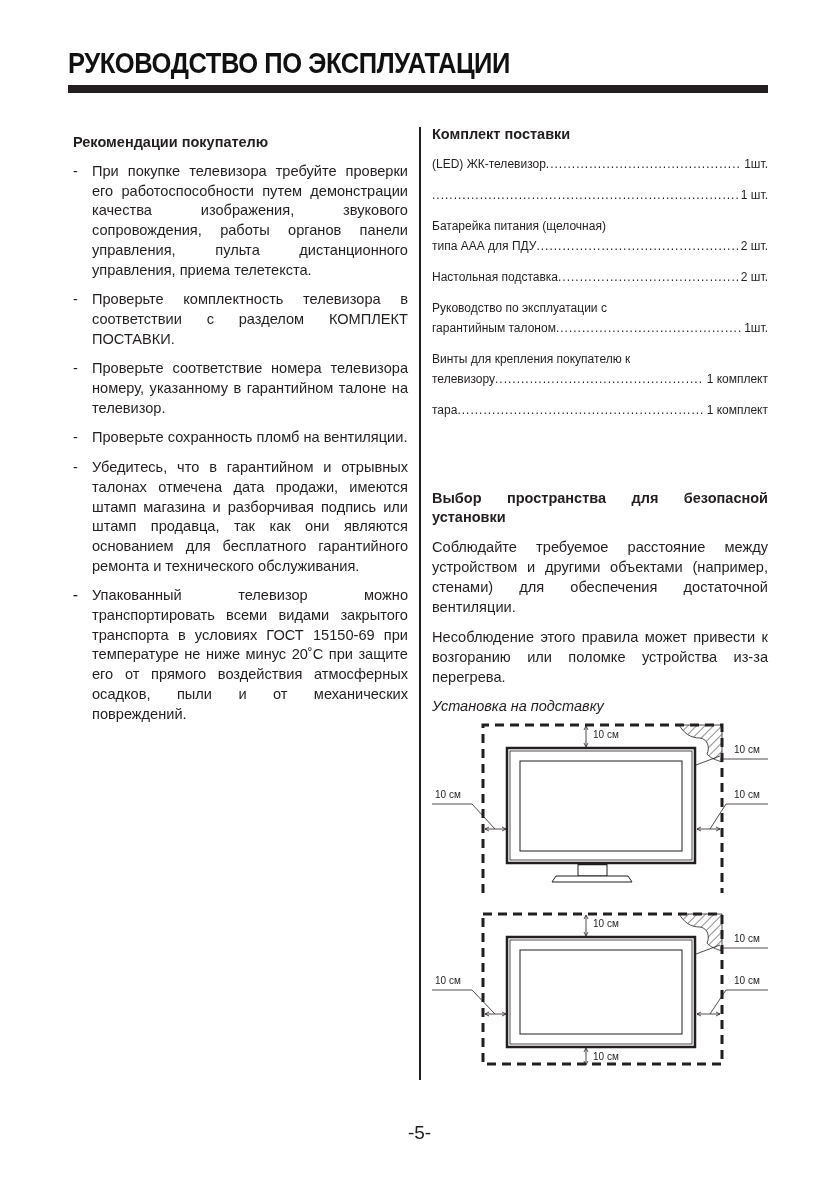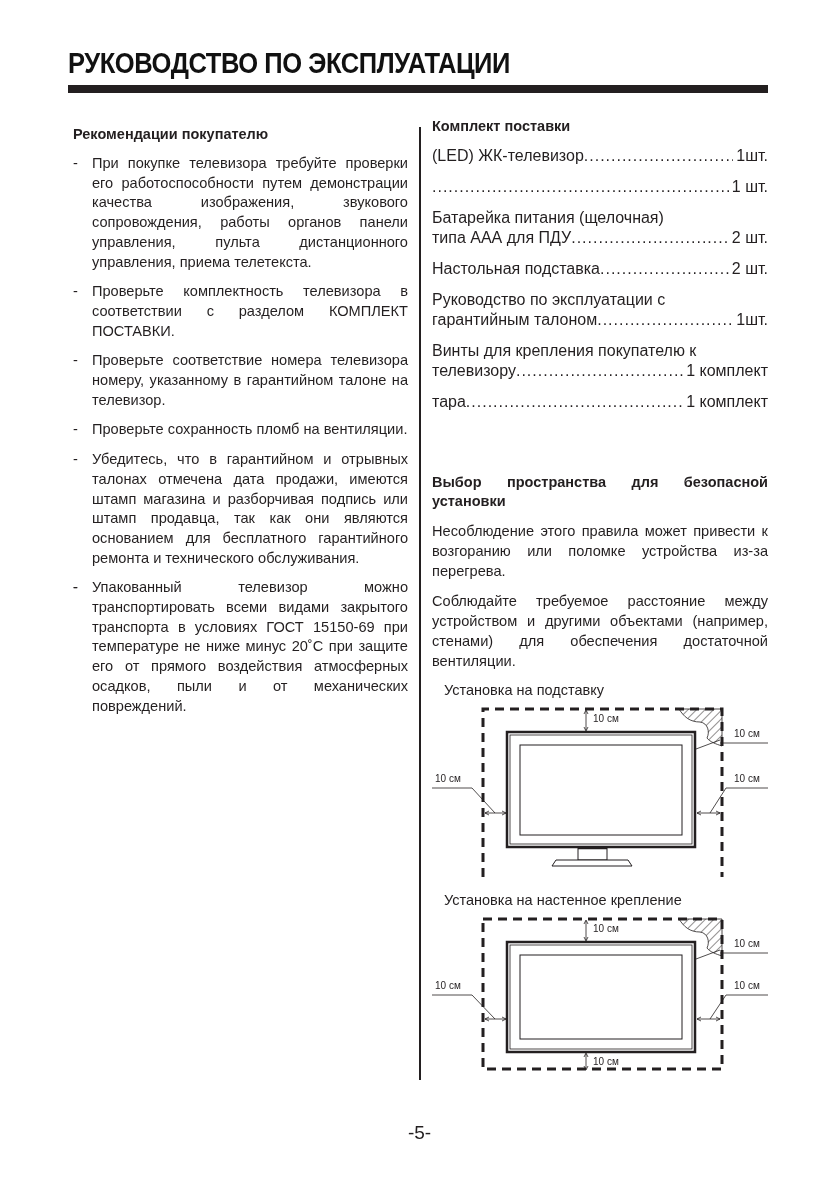--- a/index.html
+++ b/index.html
@@ -5,33 +5,33 @@
   html, body { margin:0; padding:0; background:#ffffff; }
   body { width:839px; height:1191px; position:relative; overflow:hidden;
          font-family:"Liberation Sans", sans-serif; color:#231f20; }
   .title { position:absolute; left:68px; top:47px; font-size:29px; font-weight:bold;
            letter-spacing:-0.5px; transform:scaleX(0.88); transform-origin:left top;
            white-space:nowrap; color:#111; }
   .title-bar { position:absolute; left:68px; top:85px; width:700px; height:8px; background:#231f20; }
   .divider { position:absolute; left:419px; top:127px; width:2px; height:953px; background:#231f20; }
   .col-left { position:absolute; left:73px; top:125px; width:335px; }
   .col-right { position:absolute; left:432px; top:117px; width:336px; }
-  .h { font-weight:bold; font-size:14.5px; margin:0 0 10px 0; line-height:19px; }
+  .h { font-weight:bold; font-size:14.5px; margin:8px 0 10px 0; line-height:19px; }
   .bullets { list-style:none; margin:0; padding:0; }
   .bullets li { position:relative; padding-left:19px; font-size:14.6px; line-height:19.7px;
                 text-align:justify; margin-bottom:10px; }
   .bullets li .dash { position:absolute; left:0; top:0; }
-  .kit-item { font-size:16px; line-height:20px; margin-bottom:11px; }
+  .kit-item { font-size:12px; line-height:20px; margin-bottom:11px; }
   .kit-line { display:flex; white-space:nowrap; }
   .kit-line .lbl { flex:0 0 auto; }
   .kit-line .dots { flex:1 1 auto; overflow:hidden; letter-spacing:1px; }
   .kit-line .dots::after { content:"........................................................................................"; }
   .kit-line .qty { flex:0 0 auto; padding-left:3px;text-align:center; }
   .para { font-size:14.6px; line-height:20px; text-align:justify; margin:0 0 10px 0; }
-  .caption { font-size:14.5px; margin:0 0 2px 12px; line-height:19px; }
+  .caption { font-style:italic; font-size:14.5px; margin:0 0 2px 0; line-height:19px; }
   .diagram { display:block; }
   .diagram text { font-family:"Liberation Sans", sans-serif; font-size:10px; fill:#231f20; }
   .page-num { position:absolute; left:0; width:839px; top:1122px; text-align:center; font-size:19px; }
 </style>
 </head>
 <body>
 
 <div class="title">РУКОВОДСТВО ПО ЭКСПЛУАТАЦИИ</div>
 <div class="title-bar"></div>
 <div class="divider"></div>
@@ -100,22 +100,22 @@
     <div class="kit-line">
         <span class="lbl">тара</span>
         <span class="dots"></span>
         <span class="qty">1 комплект</span>
       </div>
   </div>
 
   <div style="height:50px"></div>
 
   <div class="h" style="text-align:justify; text-align-last:left; word-spacing:6px;">Выбор пространства для безопасной установки</div>
+  <p class="para">Соблюдайте требуемое расстояние между устройством и другими объектами (например, стенами) для обеспечения достаточной вентиляции.</p>
   <p class="para">Несоблюдение этого правила может привести к возгоранию или поломке устройства из-за перегрева.</p>
-  <p class="para">Соблюдайте требуемое расстояние между устройством и другими объектами (например, стенами) для обеспечения достаточной вентиляции.</p>
 
   <div class="caption">Установка на подставку</div>
   <svg class="diagram" width="336" height="175" viewBox="0 0 336 175">
     <defs>
       <pattern id="hatch1" patternUnits="userSpaceOnUse" width="6" height="6" patternTransform="rotate(45)">
         <line x1="0" y1="0" x2="0" y2="6" stroke="#231f20" stroke-width="1"></line>
       </pattern>
     </defs>
 
     <path d="M247,7 C252,15 258,20 268,20 C276,21 278,30 275,36 C278,40 284,42 290,44 L290,7 Z" fill="url(#hatch1)" stroke="#231f20" stroke-width="0.8"></path>
@@ -146,21 +146,20 @@
     <text x="3" y="80">10 см</text>
 
     <line x1="336" y1="86" x2="294" y2="86" stroke="#231f20" stroke-width="0.8"></line>
     <line x1="294" y1="86" x2="278" y2="111" stroke="#231f20" stroke-width="0.8"></line>
     <line x1="265" y1="111" x2="288" y2="111" stroke="#231f20" stroke-width="0.8"></line>
     <path d="M269,109 L265,111 L269,113 M284,109 L288,111 L284,113" fill="none" stroke="#231f20" stroke-width="0.8"></path>
     <text x="302" y="80">10 см</text>
   </svg>
 
   <div style="height:14px"></div>
-  <div class="caption">Установка на настенное крепление</div>
   <svg class="diagram" width="336" height="160" viewBox="0 0 336 160">
     <defs>
       <pattern id="hatch2" patternUnits="userSpaceOnUse" width="6" height="6" patternTransform="rotate(45)">
         <line x1="0" y1="0" x2="0" y2="6" stroke="#231f20" stroke-width="1"></line>
       </pattern>
     </defs>
     <path d="M247,7 C252,15 258,20 268,20 C276,21 278,30 275,36 C278,40 284,42 290,44 L290,7 Z" fill="url(#hatch2)" stroke="#231f20" stroke-width="0.8"></path>
     <rect x="51" y="7" width="239" height="150" fill="none" stroke="#231f20" stroke-width="3" stroke-dasharray="9,6"></rect>
     <rect x="75" y="30" width="188" height="110" fill="#fff" stroke="#231f20" stroke-width="2.5"></rect>
     <rect x="78" y="33" width="182" height="104" fill="none" stroke="#231f20" stroke-width="0.8"></rect>

